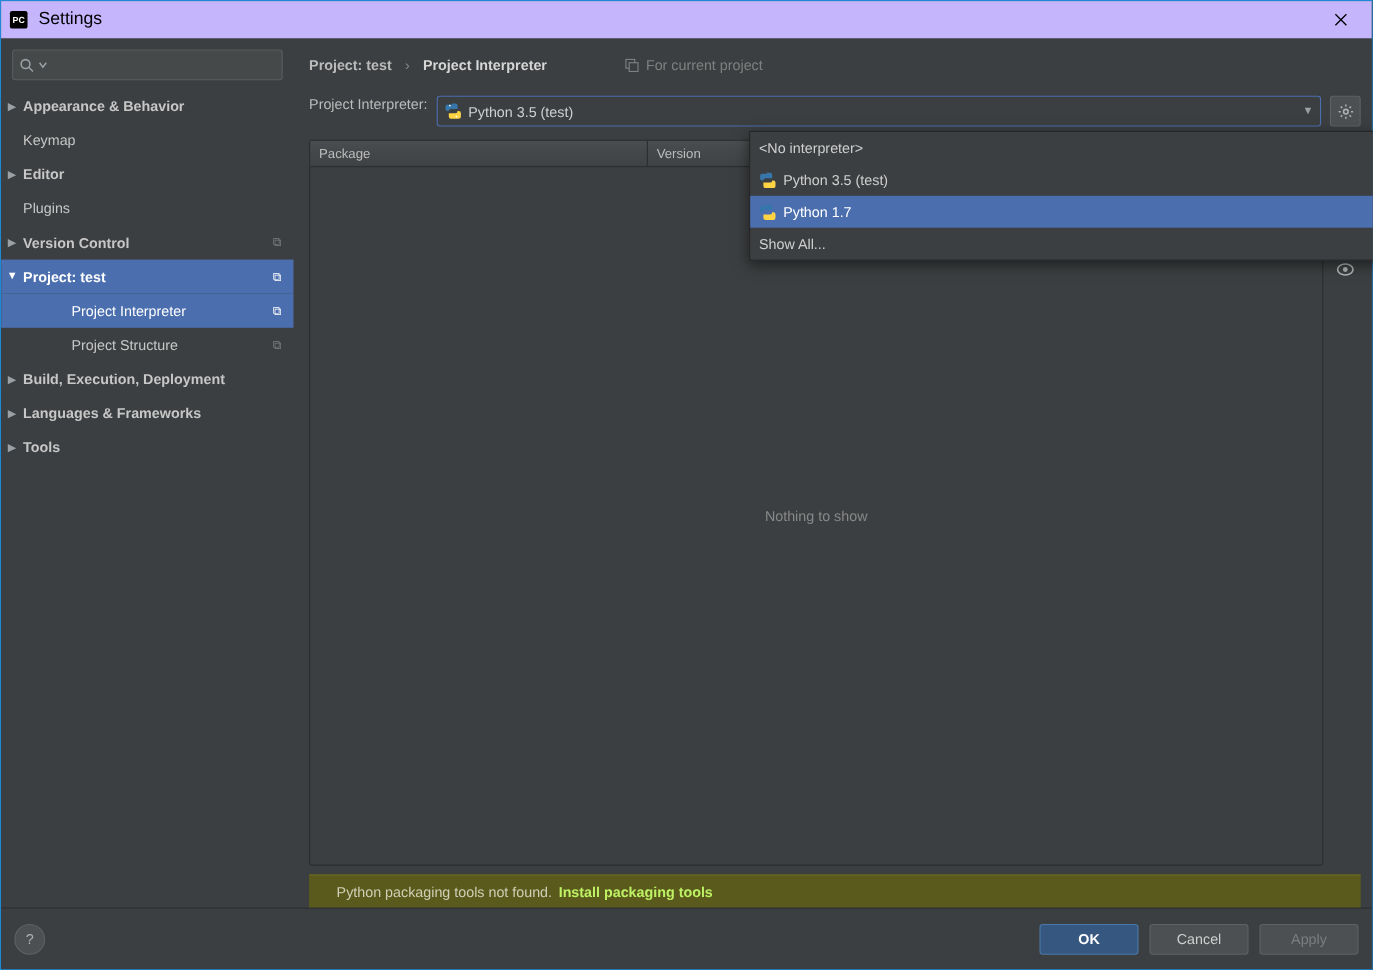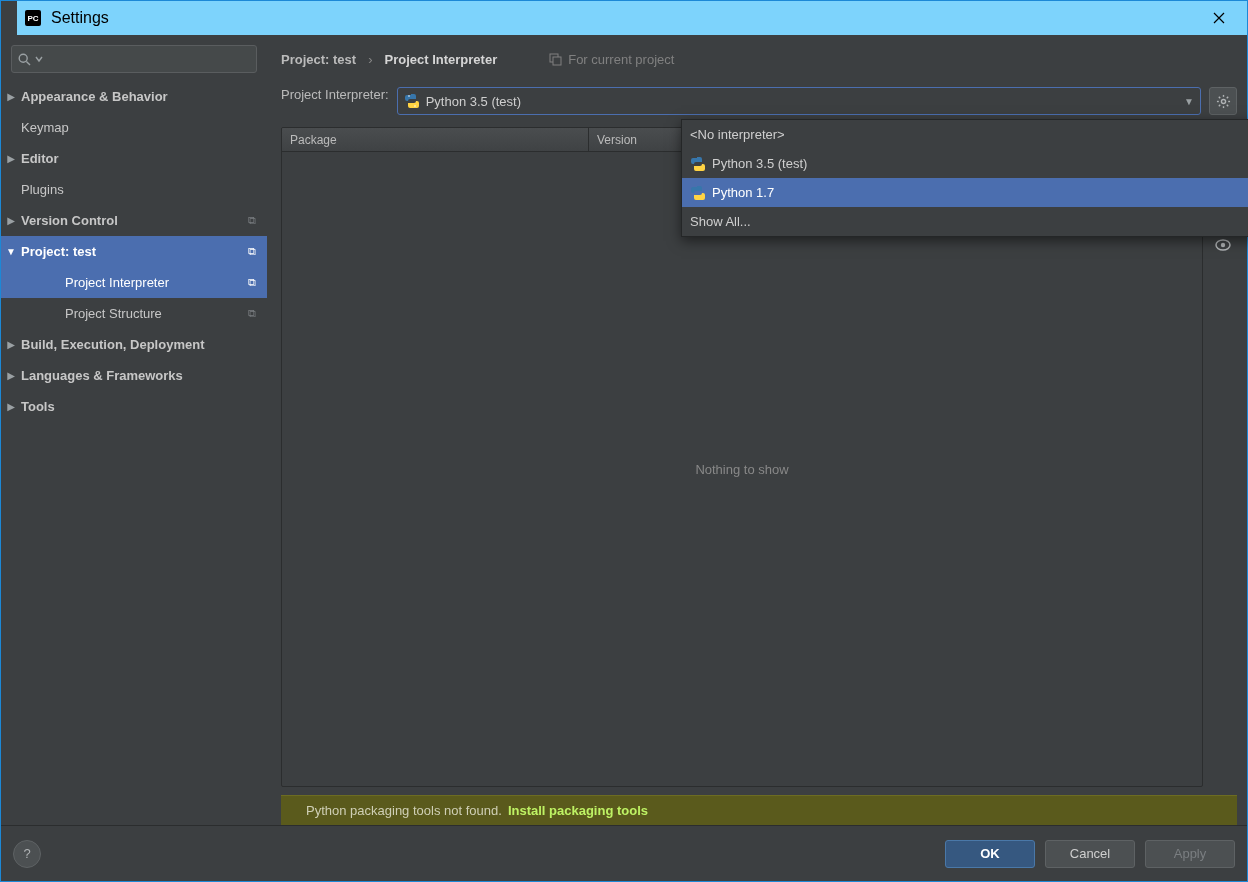--- a/index.html
+++ b/index.html
@@ -1,18 +1,18 @@
 <!DOCTYPE html>
 <html><head>
 <meta charset="utf-8">
 <style>
   * { box-sizing: border-box; margin: 0; padding: 0; }
   html, body { width: 1248px; height: 882px; font-family: "Segoe UI", Arial, sans-serif; font-size: 13px; color: #bbbbbb; background: #3c3f41; overflow: hidden; }
   .window { width: 1248px; height: 882px; border: 1px solid #1c88d6; background: #3c3f41; display: flex; flex-direction: column; }
-  .titlebar { height: 34px; background: #7dd3fc; color: #000; display: flex; align-items: center; padding: 0 8px; margin-left: 16px; }
+  .titlebar { height: 34px; background: #c4b5fd; color: #000; display: flex; align-items: center; padding: 0 8px; }
   .titlebar .app-icon { width: 16px; height: 16px; background: #000; color: #fff; font-size: 8px; font-weight: bold; display: flex; align-items: center; justify-content: center; border-radius: 2px; margin-right: 10px; }
   .titlebar .title { font-size: 16px; color: #000; }
   .titlebar .spacer { flex: 1; }
   .titlebar .close { width: 40px; height: 32px; display:flex; align-items:center; justify-content:center; font-size: 16px; color: #000; }
   .client { flex: 1; display: flex; flex-direction: column; background: #3c3f41; }
   .body { flex: 1; display: flex; min-height: 0; }
   .sidebar { width: 266px; padding: 10px 0 0 0; display:flex; flex-direction: column; }
   .search-wrap { padding: 0 10px 8px 10px; }
   .search { height: 28px; background: #45494a; border: 1px solid #5a5d5f; border-radius: 3px; display:flex; align-items:center; padding: 0 6px; gap:4px; }
   .search input { flex:1; background: transparent; border:0; outline:0; color:#bbb; font-size:13px; }
@@ -26,21 +26,21 @@
   .tree-item.project-row { background: #4b6eaf; }
   .tree-item.project-row .label, .tree-item.project-row .arrow, .tree-item.project-row .copy { color: #fff; }
   .tree-item.selected { background: #4b6eaf; }
   .tree-item.selected .label, .tree-item.selected .copy { color:#fff; }
   .tree-item.indent2 { padding-left: 42px; }
   .content { flex:1; display:flex; flex-direction: column; padding: 10px 10px 0 14px; min-width: 0; position: relative; }
   .breadcrumb-row { display:flex; align-items: center; height: 28px; gap: 12px; }
   .crumb { color:#bbbbbb; font-weight:600; }
   .crumb.strong { color:#d6d6d6; }
   .crumb-sep { color:#888; }
-  .for-proj { margin-left: 40px; color: #808080; display:flex; align-items:center; gap:6px; font-weight:400; }
+  .for-proj { margin-left: 59px; color: #808080; display:flex; align-items:center; gap:6px; font-weight:400; }
   .row { display:flex; align-items:flex-start; margin-top: 14px; gap: 8px; }
   .row .rowlabel { color:#bbbbbb; white-space: nowrap; }
   .combo { flex:1; height: 28px; background:#3c3f41; border:1px solid #4b6eaf; border-radius:3px; display:flex; align-items:center; padding: 0 6px; gap:6px; position: relative; cursor: default; }
   .combo .pyicon { width:16px; height:16px; }
   .combo .combotext { flex:1; color:#cfcfcf; }
   .combo .caret { color:#9aa0a3; font-size:10px; }
   .gearbtn { width:28px; height:28px; background:#4c5052; border:1px solid #5e6264; border-radius:3px; display:flex; align-items:center; justify-content:center; color:#b0b3b5; cursor:default; }
   .pkg-area { margin-top: 12px; flex:1; display:flex; gap: 6px; min-height:0; }
   .pkg-table { flex:1; border:1px solid #2b2d2e; background:#3c3f41; display:flex; flex-direction:column; min-height:0; border-radius:2px; overflow:hidden; }
   .pkg-header { height:24px; background:linear-gradient(#4a4d4f,#3f4244); border-bottom:1px solid #2b2d2e; display:flex; }

